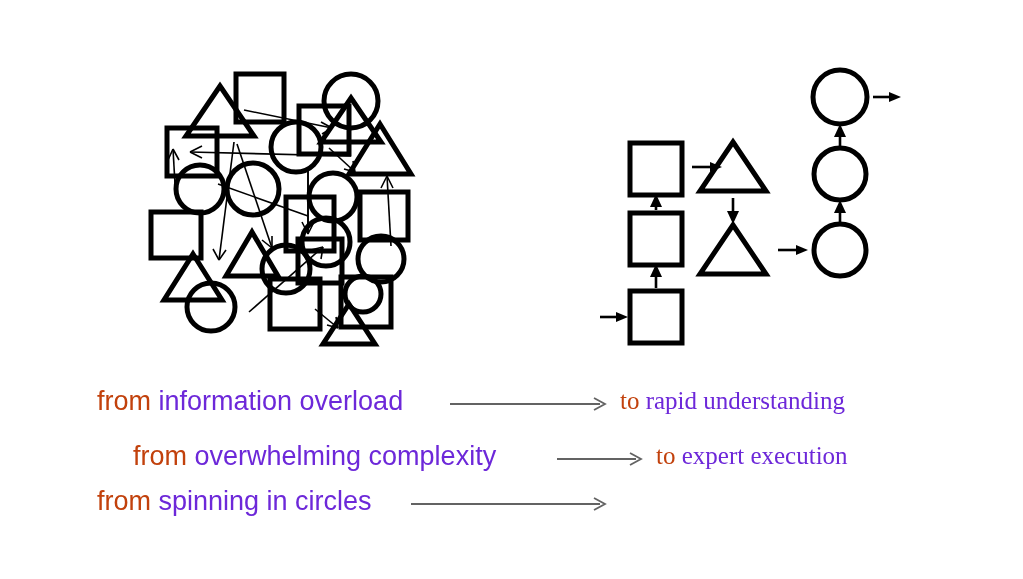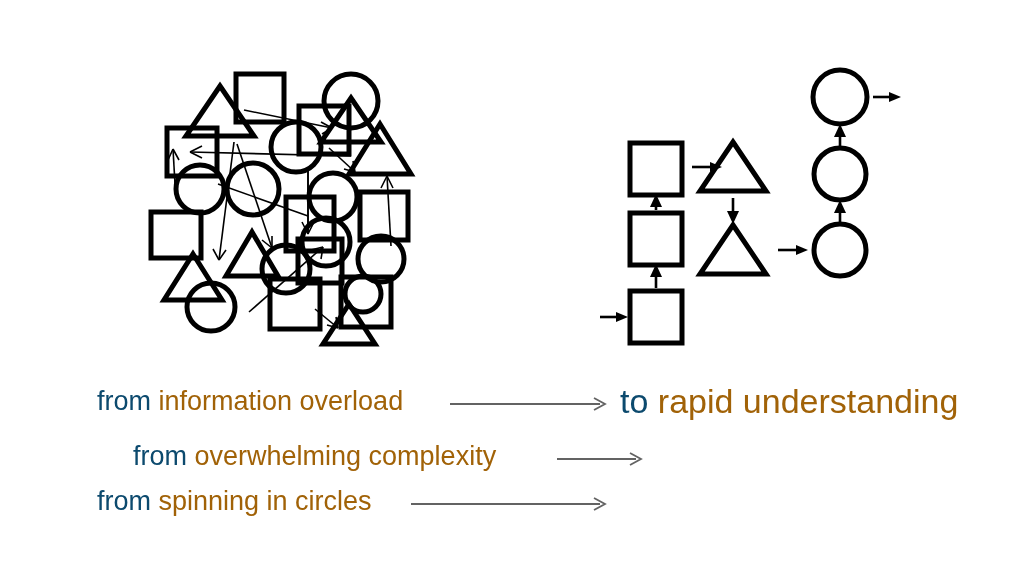--- a/index.html
+++ b/index.html
@@ -77,27 +77,28 @@
     white-space: nowrap;
     font-size: 27px;
   }
   .stmt-right {
     position: absolute;
     left: 620px;
     top: 0;
     height: 40px;
     line-height: 40px;
     white-space: nowrap;
-    font-size: 34px;
+    font-size: 25px;
+    font-family: Liberation Serif, serif;
   }
   .lead {
-    color: #0c4a6e;
+    color: #c2410c;
   }
   .accent {
-    color: #a16207;
+    color: #6d28d9;
   }
 
   .row-arrow {
     position: absolute;
     top: 16px;
     height: 14px;
   }
   .row-arrow svg { display: block; overflow: visible; }
   .row-arrow-line {
     fill: none;
@@ -258,20 +259,24 @@
       <div class="stmt-left">
         <span class="lead">from </span>
         <span class="accent">overwhelming complexity</span>
       </div>
       <div class="row-arrow" style="left:521px; width:87px;">
         <svg width="87" height="14" viewBox="0 0 87 14">
           <path class="row-arrow-line" d="M0,7 L79,7"></path>
           <path class="row-arrow-head" d="M73,1 L84,7 L73,13"></path>
         </svg>
       </div>
+      <div class="stmt-right">
+        <span class="lead">to </span>
+        <span class="accent">expert execution</span>
+      </div>
     </div>
 
     <div class="stmt-row" data-row="2">
       <div class="stmt-left">
         <span class="lead">from </span>
         <span class="accent">spinning in circles</span>
       </div>
       <div class="row-arrow" style="left:411px; width:197px;">
         <svg width="197" height="14" viewBox="0 0 197 14">
           <path class="row-arrow-line" d="M0,7 L189,7"></path>

